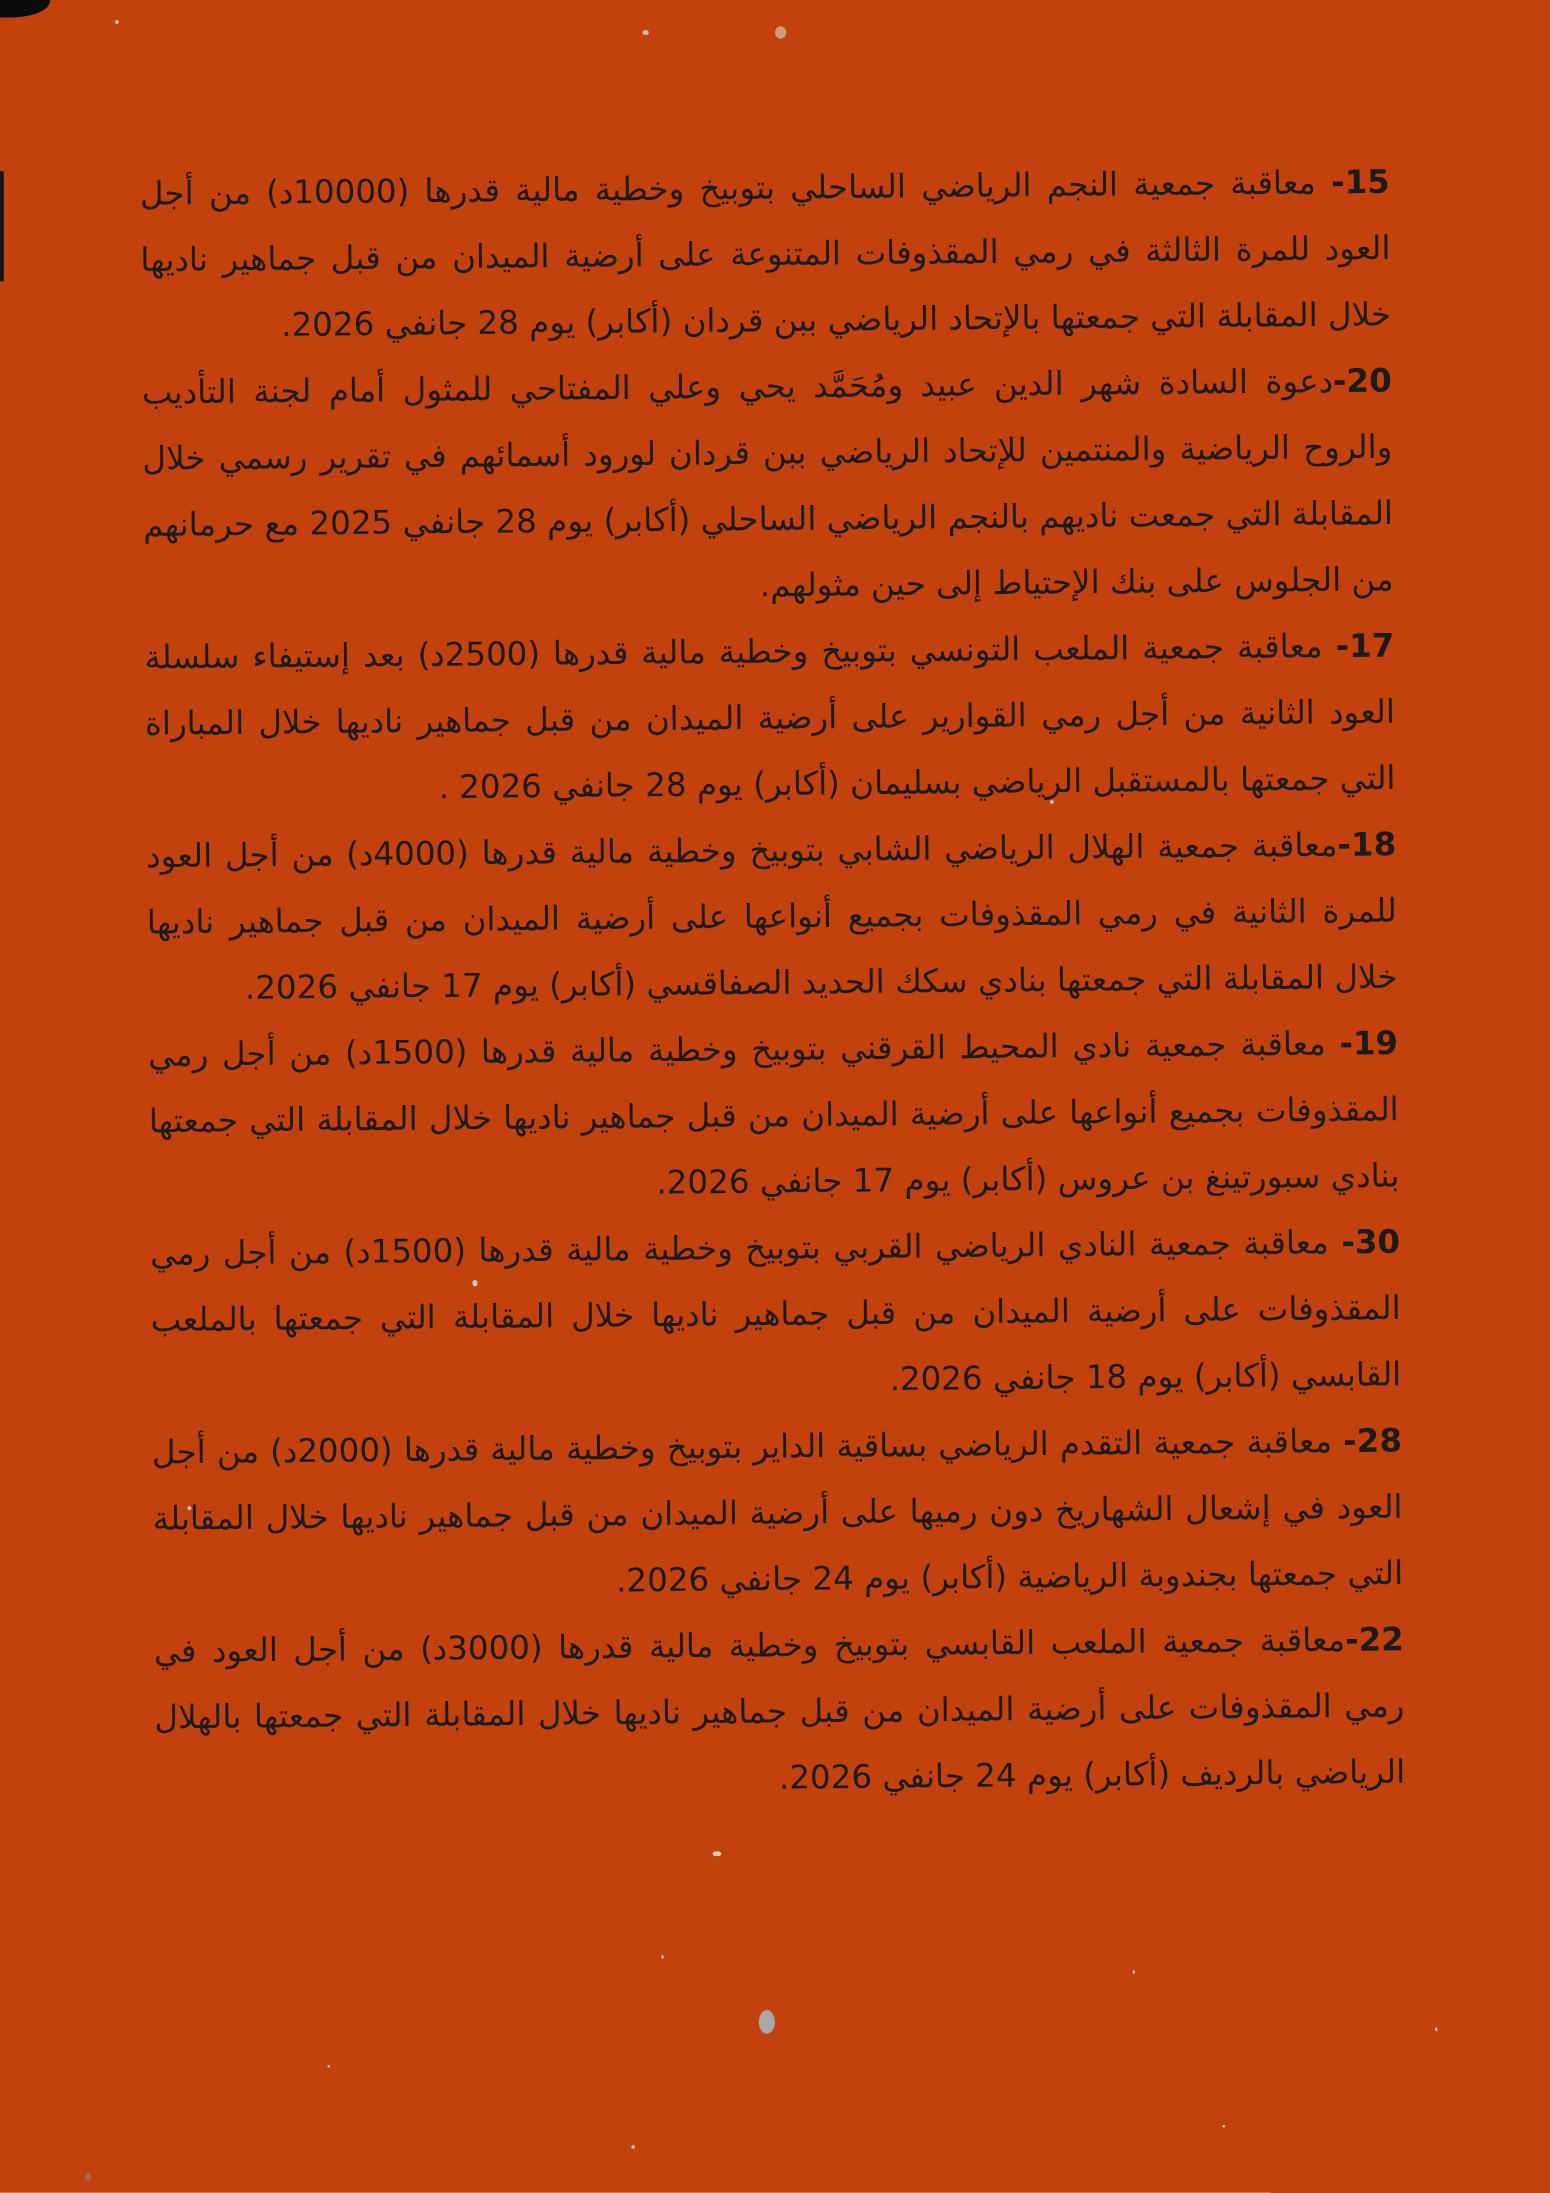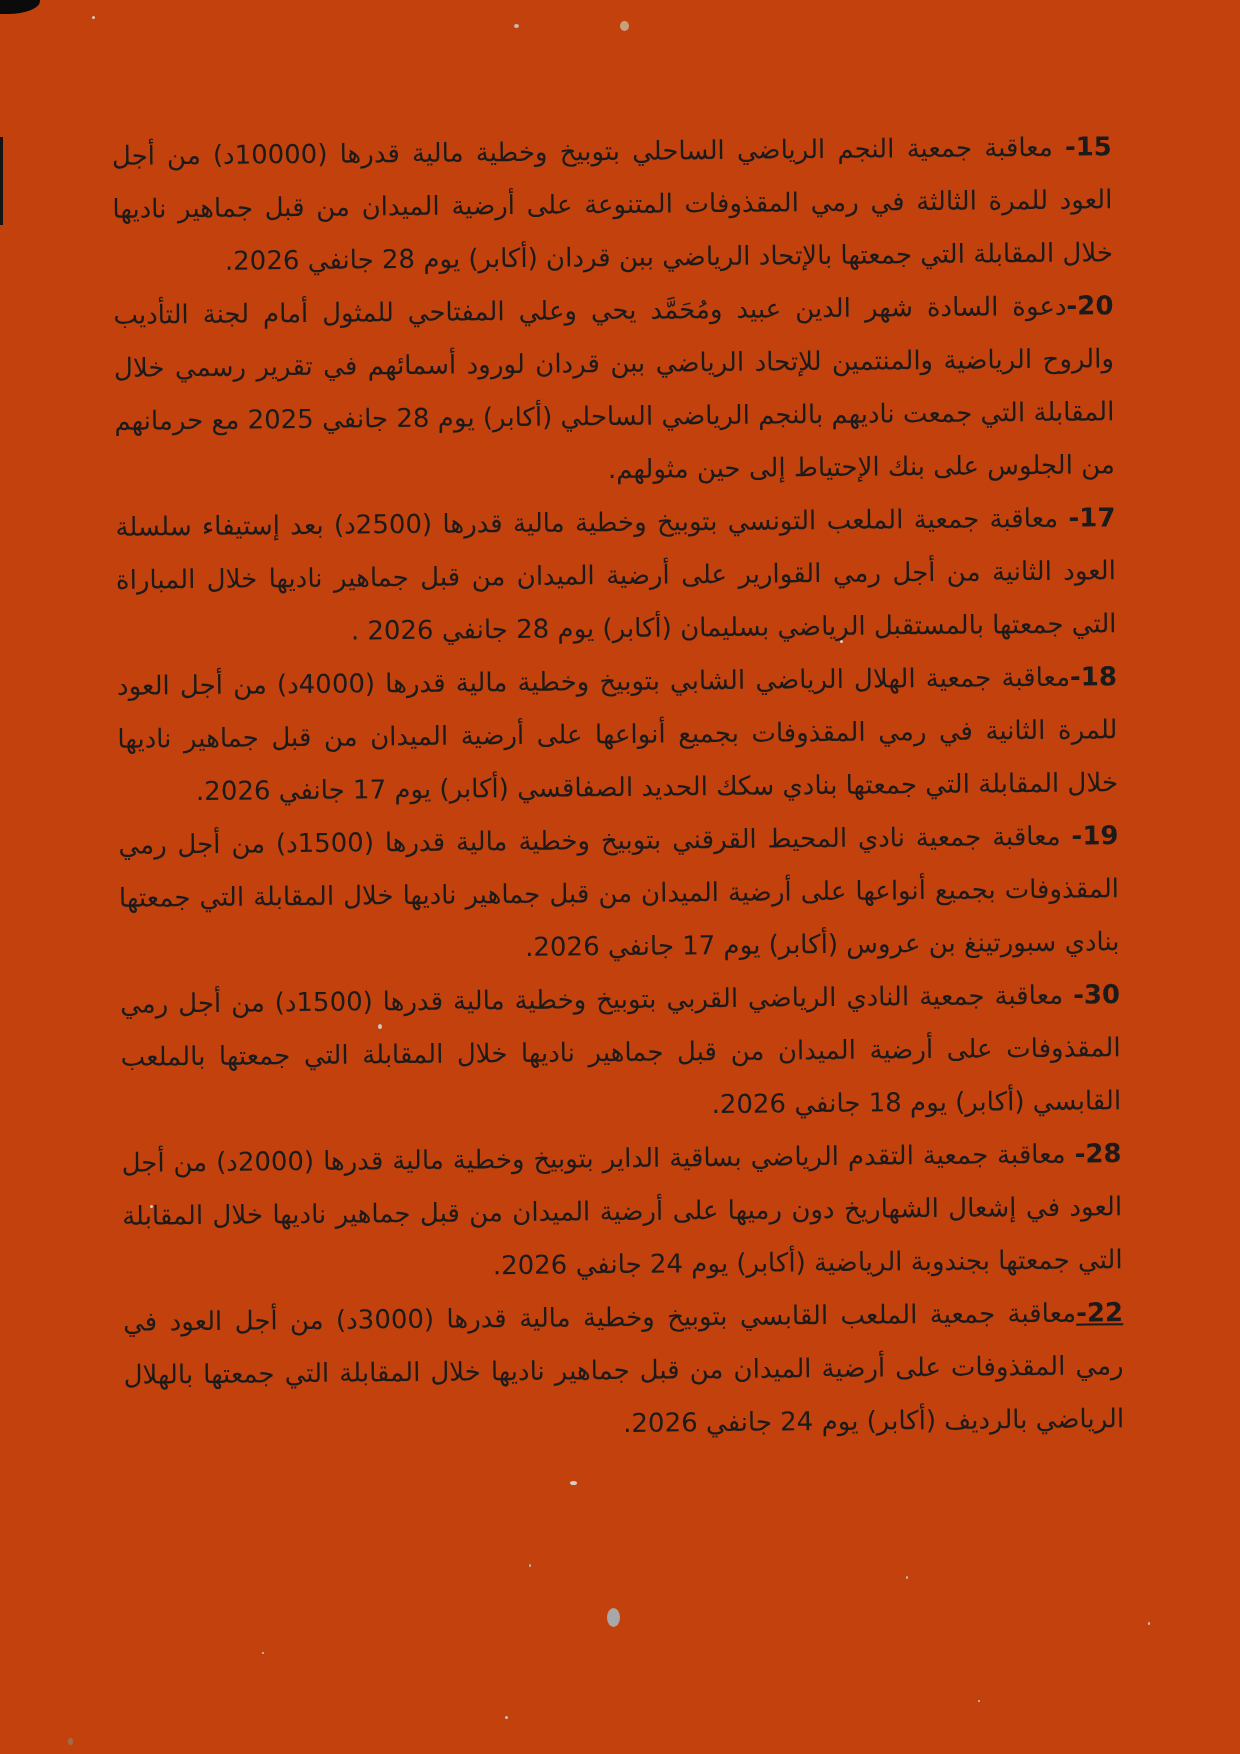--- a/index.html
+++ b/index.html
@@ -20,21 +20,21 @@
     text-align:justify;
     text-align-last:right;
     font-size:26px;
     line-height:53px;
     color:#1b1b1b;
     transform:rotate(-0.55deg);
     transform-origin:50% 50%;
   }
   .content p.item{margin:0;padding:0;}
   .content b{font-weight:bold;letter-spacing:0.5px;}
-  .content b.u{text-decoration:underline;}
+  .content b.u{}
   
   .corner-mark{
     position:absolute;top:0;left:0;width:40px;height:14px;
     background:#0b0b0b;border-bottom-right-radius:32px 13px;
   }
   .edge-sliver{
     position:absolute;left:0;top:137px;width:3px;height:88px;background:#141414;
   }
   .speck{position:absolute;border-radius:50%;}
 </style>

